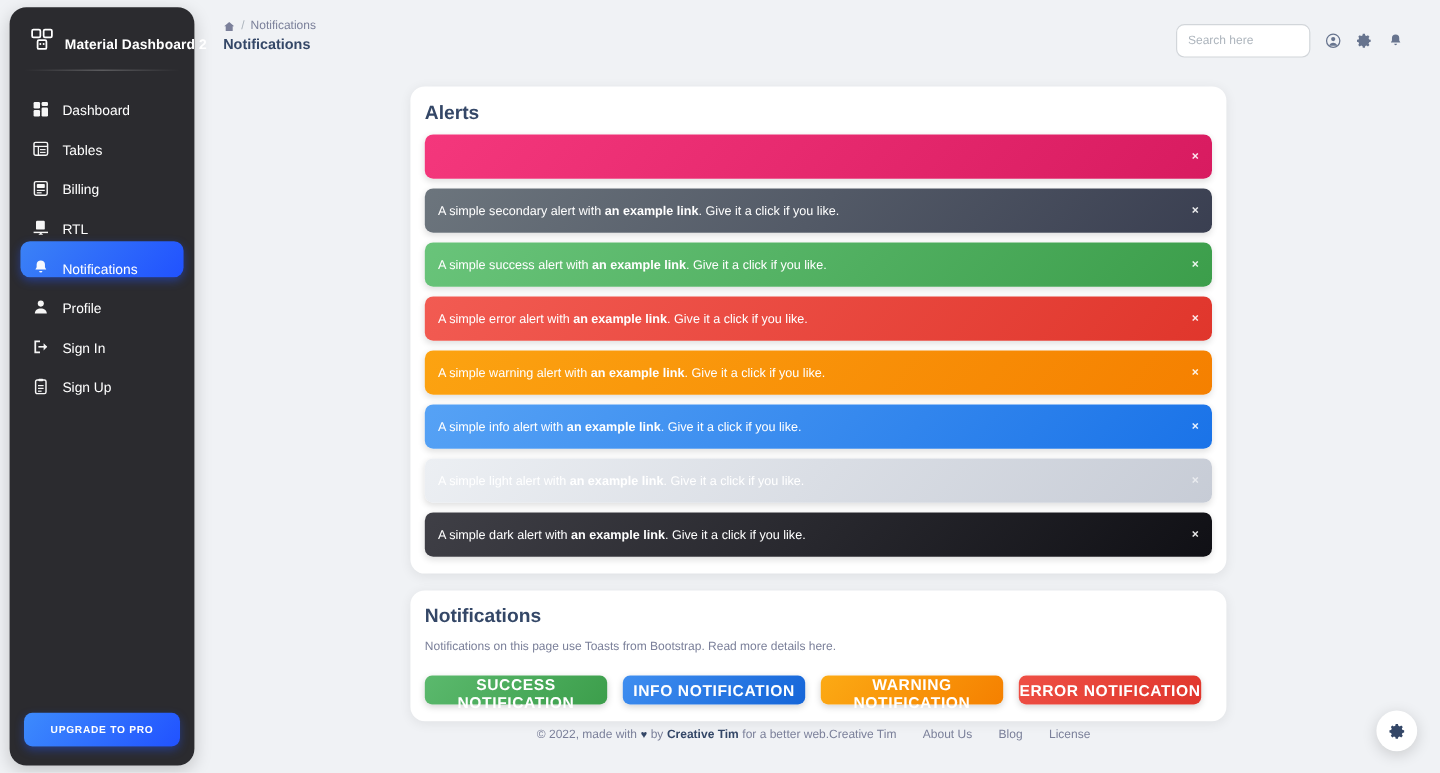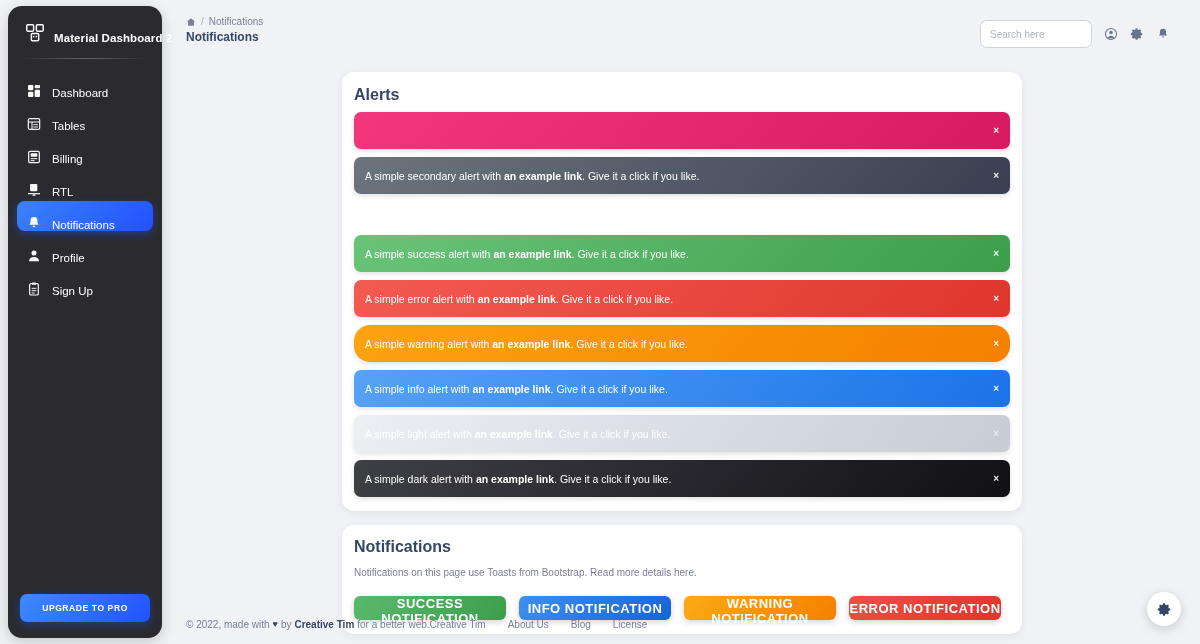--- a/index.html
+++ b/index.html
@@ -97,23 +97,23 @@
   }
   .alert b { font-weight: bold; }
   .alert-close {
     position: absolute; right: 11px; top: 50%; transform: translateY(-50%);
     font-size: 10px; font-weight: bold; color: #fff; opacity: .9;
     cursor: pointer; line-height: 1; background: none; border: none;
     font-family: inherit; padding: 0;
   }
   .a-primary   { background: linear-gradient(310deg, #d81b60, #f4377c); }
   .a-secondary { background: linear-gradient(310deg, #3a3f51, #6c757d); }
-  .a-success   { background: linear-gradient(310deg, #3c9e4b, #69c47a); margin-top: 33px; }
+  .a-success   { background: linear-gradient(310deg, #3c9e4b, #69c47a); }
   .a-error     { background: linear-gradient(310deg, #e0362c, #f25b52); }
-  .a-warning   { background: linear-gradient(310deg, #f58000, #fca311); border-radius: 16px; }
+  .a-warning   { background: linear-gradient(310deg, #f58000, #fca311); }
   .a-info      { background: linear-gradient(310deg, #1a73e8, #56a2f5); }
   .a-light     { background: linear-gradient(310deg, #c7ccd6, #eceff3); }
   .a-dark      { background: linear-gradient(310deg, #101015, #3f3f46); }
   .a-light .alert-close { opacity: .6; }
 
   .card-notif { margin-top: 14px; padding: 13px 12px 14px 12px; }
   .notif-desc { font-size: 10px; color: #7b809a; margin-top: 3px; }
   .notif-btns { display: flex; gap: 13px; margin-top: 18px; }
   .nbtn {
     width: 152px; height: 24px; border: none; border-radius: 6px;
@@ -121,23 +121,23 @@
     cursor: pointer; font-family: inherit;
     box-shadow: 0 2px 6px rgba(0,0,0,.18);
   }
   .n-success { background: linear-gradient(310deg, #3c9e4b, #5bb96d); }
   .n-info    { background: linear-gradient(310deg, #1565d8, #3f8ef0); }
   .n-warning { background: linear-gradient(310deg, #f58000, #fcaa14); }
   .n-error   { background: linear-gradient(310deg, #e0362c, #ee4f45); }
 
   
   .footer {
-    position: absolute; left: 170px; bottom: 0;
+    position: absolute; left: 170px; bottom: 12px;
     width: 1030px; height: 40px;
-    display: flex; align-items: center; justify-content: flex-start;
+    display: flex; align-items: center; justify-content: center;
     padding: 0 30px 0 16px;
     font-size: 10px; color: #7b809a;
   }
   .foot-left { display: flex; align-items: center; gap: 3px; }
   .foot-left b { color: #344767; font-weight: bold; }
   .heart { color: #344767; font-size: 9px; }
   .foot-links { display: flex; gap: 22px; }
   .foot-link { color: #7b809a; text-decoration: none; cursor: pointer; }
 
   .fab {
@@ -213,20 +213,28 @@
       </div>
       <div class="nav-item">
         <svg class="nav-ico" viewBox="0 0 24 24">
           <circle cx="12" cy="7.5" r="3.8" fill="#fff"></circle>
           <path d="M4.5 20c0-4.1 3.4-6.4 7.5-6.4s7.5 2.3 7.5 6.4z" fill="#fff"></path>
         </svg>
         <span class="nav-label">Profile</span>
       </div>
       <div class="nav-item">
         <svg class="nav-ico" viewBox="0 0 24 24">
+          <path d="M4 4h7v2.2H6.2v11.6H11V20H4z" fill="#fff"></path>
+          <line x1="9" y1="12" x2="19" y2="12" stroke="#fff" stroke-width="2"></line>
+          <path d="M15.5 7.5 L20 12 L15.5 16.5 Z" fill="#fff"></path>
+        </svg>
+        <span class="nav-label">Sign In</span>
+      </div>
+      <div class="nav-item">
+        <svg class="nav-ico" viewBox="0 0 24 24">
           <rect x="5.5" y="4" width="13" height="17" rx="2" fill="none" stroke="#fff" stroke-width="1.8"></rect>
           <rect x="9" y="2.3" width="6" height="3.4" rx="1" fill="#fff"></rect>
           <line x1="8.5" y1="11" x2="15.5" y2="11" stroke="#fff" stroke-width="1.5"></line>
           <line x1="8.5" y1="14.5" x2="15.5" y2="14.5" stroke="#fff" stroke-width="1.5"></line>
           <line x1="8.5" y1="18" x2="13" y2="18" stroke="#fff" stroke-width="1.5"></line>
         </svg>
         <span class="nav-label">Sign Up</span>
       </div>
     </nav>
 

